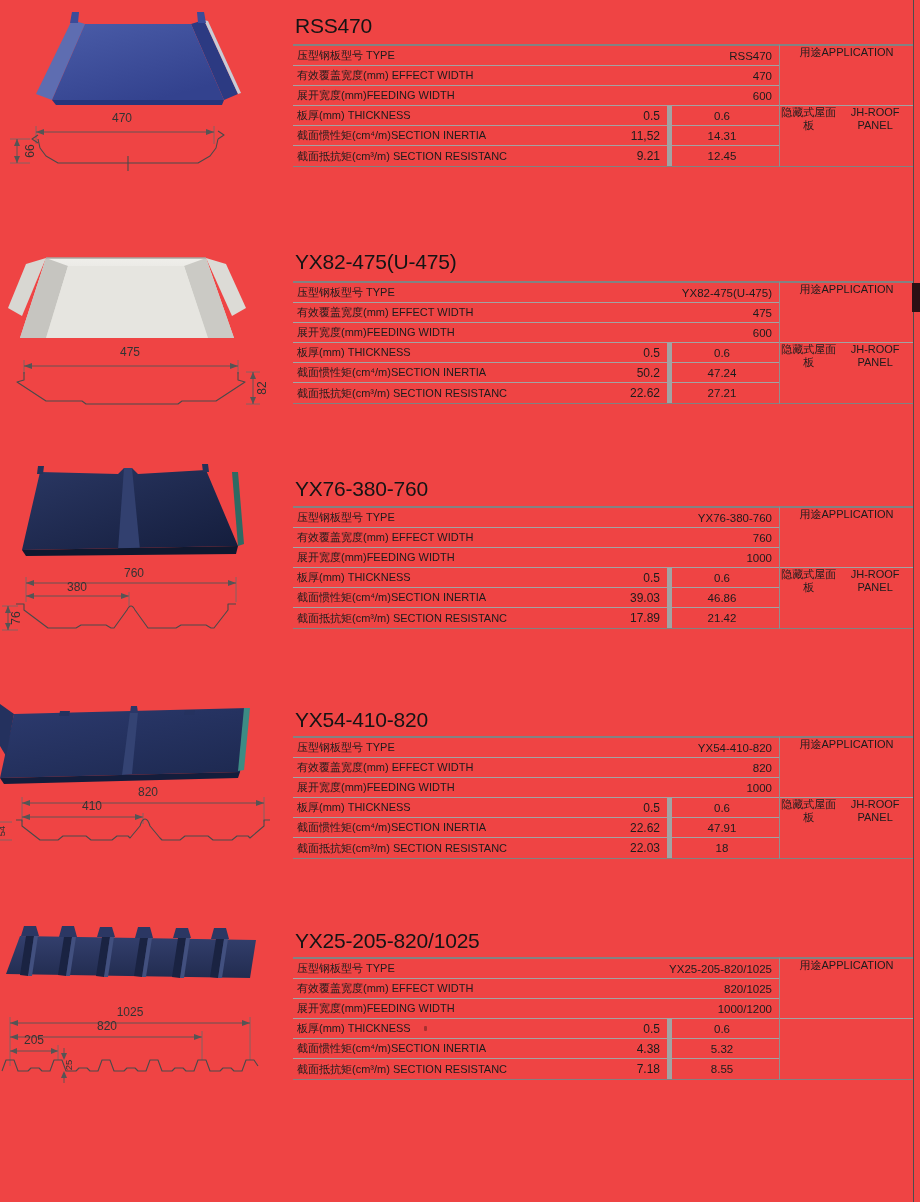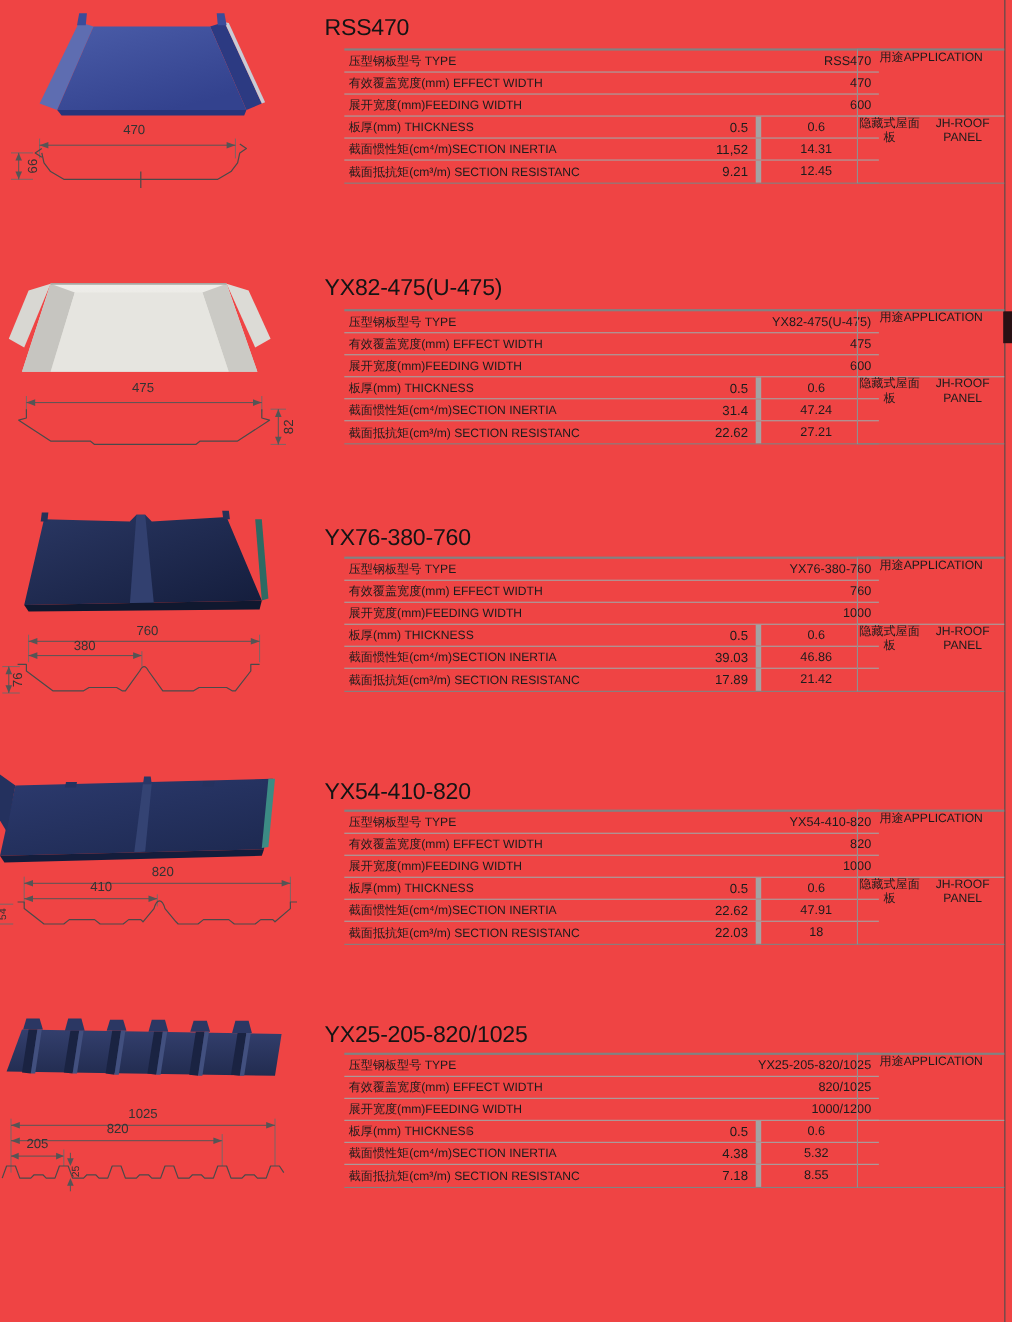--- a/index.html
+++ b/index.html
@@ -6,21 +6,21 @@
   .page{position:relative;width:920px;height:1202px;background:#ef4444;overflow:hidden;
         font-family:"Liberation Sans","DejaVu Sans",sans-serif;}
   .edge-line{position:absolute;left:913px;top:0;width:1px;height:1202px;background:#4c4c4c;}
   .page-tab{position:absolute;left:912px;top:283px;width:8px;height:29px;}
   .stitle{position:absolute;left:295px;font-size:21px;font-weight:500;color:#141414;
           letter-spacing:-0.2px;white-space:nowrap;}
   .photo,.drawing{position:absolute;}
   
   .spec-table{position:absolute;left:293px;width:620px;height:123px;}
   .tmain{position:absolute;left:0;top:0;width:486px;height:123px;box-sizing:border-box;
-         border-top:2px solid #828282;border-bottom:1px solid #828282;margin-left:20px;}
+         border-top:2px solid #828282;border-bottom:1px solid #828282;}
   .trow{height:20px;display:flex;align-items:center;border-bottom:1px solid #a3a3a3;
         box-sizing:border-box;font-size:11px;color:#1c1c1c;}
   .trow:last-child{border-bottom:none;}
   .lab{padding-left:4px;white-space:nowrap;}
   .trow.merged .val{margin-left:auto;padding-right:7px;font-size:11.5px;}
   .trow.split .c1{width:379px;height:100%;display:flex;align-items:center;
                   border-right:5px solid #a3a3a3;box-sizing:border-box;}
   .trow.split .c1 .val{margin-left:auto;padding-right:7px;font-size:12px;}
   .trow.split .c2{flex:1;text-align:center;padding-right:7px;font-size:11.5px;}
   .tapp{position:absolute;left:486px;top:0;width:134px;height:123px;box-sizing:border-box;
@@ -172,21 +172,21 @@
       <div class="trow split">
           <div class="c1">
             <span class="lab">板厚(mm) THICKNESS</span>
             <span class="val">0.5</span>
           </div>
           <div class="c2">0.6</div>
         </div>
       <div class="trow split">
           <div class="c1">
             <span class="lab">截面惯性矩(cm⁴/m)SECTION INERTIA</span>
-            <span class="val">31.4</span>
+            <span class="val">50.2</span>
           </div>
           <div class="c2">47.24</div>
         </div>
       <div class="trow split">
           <div class="c1">
             <span class="lab">截面抵抗矩(cm³/m) SECTION RESISTANC</span>
             <span class="val">22.62</span>
           </div>
           <div class="c2">27.21</div>
         </div>

